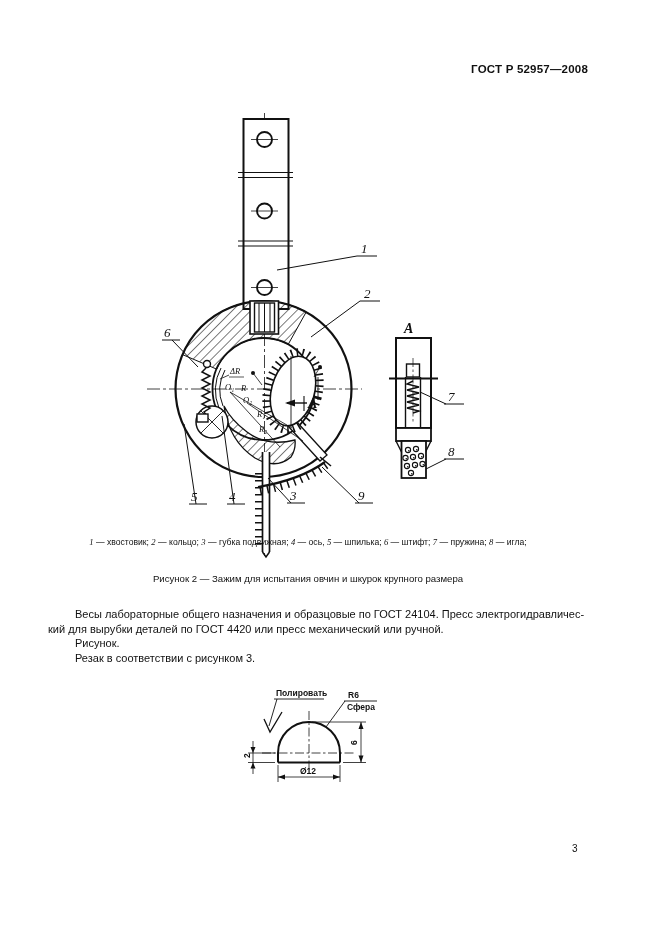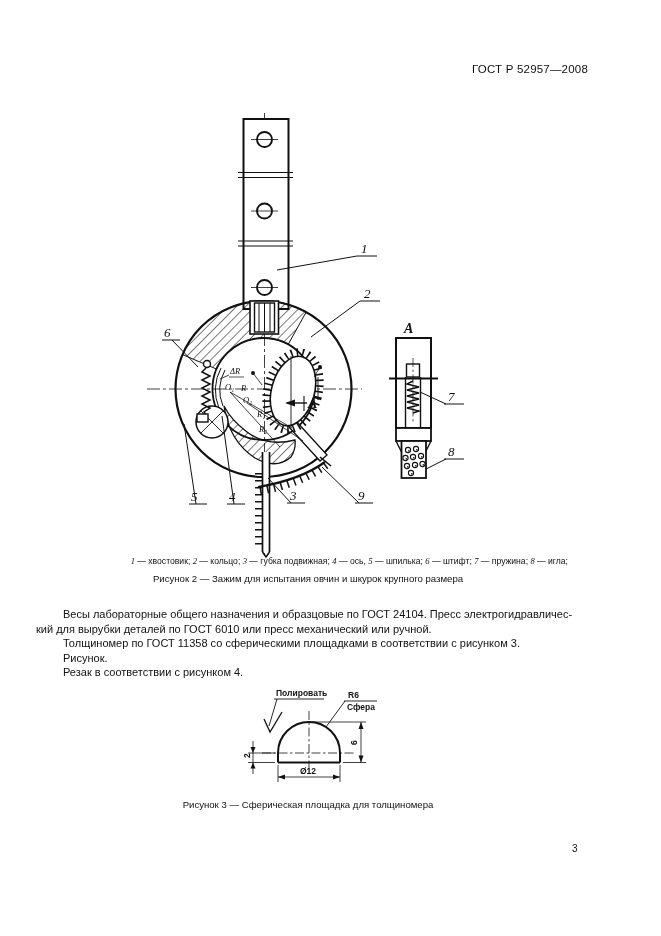--- a/index.html
+++ b/index.html
@@ -1,28 +1,28 @@
 <!DOCTYPE html>
 <html><head>
 <meta charset="utf-8">
 <style>
   html,body{margin:0;padding:0;background:#e8e8e8;}
   .page{position:relative;width:661px;height:936px;background:#ffffff;margin:0 auto;
         font-family:"Liberation Sans",sans-serif;color:#111;overflow:hidden;}
-  .hdr{position:absolute;top:63px;right:73px;font-size:11.5px;font-weight:normal;letter-spacing:.2px;}
+  .hdr{position:absolute;top:63px;right:73px;font-size:11.5px;font-weight:bold;letter-spacing:.2px;}
   svg{position:absolute;}
   .fig2{left:130px;top:105px;}
   .fig3{left:240px;top:678px;}
-  .legend{position:absolute;left:48px;top:536px;width:520px;text-align:right;
-          font-size:8.6px;line-height:13px;margin-top:19px;}
+  .legend{position:absolute;left:48px;top:536px;width:520px;text-align:center;
+          font-size:8.6px;line-height:13px;}
   .legend i{font-family:"Liberation Serif",serif;font-style:italic;}
   .cap{position:absolute;left:48px;width:520px;text-align:center;font-size:9.6px;}
   .cap2{top:573px;}
   .cap3{top:799px;}
-  .bodytext{position:absolute;left:36px;top:607px;width:575px;font-size:11px;line-height:14.6px;}
+  .bodytext{position:absolute;left:48px;top:607px;width:575px;font-size:11px;line-height:14.6px;}
   .bodytext .ind{text-indent:27px;}
   .pagenum{position:absolute;left:572px;top:843px;font-size:10px;}
   
   text{fill:#111;}
   .cl{font:italic 13px "Liberation Serif",serif;}
   .vw{font:italic bold 14px "Liberation Serif",serif;}
   .mk{font:italic 8.5px "Liberation Serif",serif;}
   .dm{font:bold 8.5px "Liberation Sans",sans-serif;}
   .ln{stroke:#111;fill:none;}
 </style>
@@ -223,24 +223,23 @@
   </svg>
 
   <div class="legend">
     <div><i>1</i> — хвостовик; <i>2</i> — кольцо; <i>3</i> — губка подвижная; <i>4</i> — ось, <i>5</i> — шпилька; <i>6</i> — штифт; <i>7</i> — пружина; <i>8</i> — игла;</div>
   </div>
 
   <div class="cap cap2">Рисунок 2 — Зажим для испытания овчин и шкурок крупного размера</div>
 
   <div class="bodytext">
     <div class="ind">Весы лабораторные общего назначения и образцовые по ГОСТ 24104. Пресс электрогидравличес-</div>
-    <div>кий для вырубки деталей по ГОСТ 6010 или пресс механический или ручной.</div>
-    <div class="ind">Толщиномер по ГОСТ 11358 со сферическими площадками в соответствии с рисунком 3.</div>
+    <div>кий для вырубки деталей по ГОСТ 4420 или пресс механический или ручной.</div>
     <div class="ind">Рисунок.</div>
-    <div class="ind">Резак в соответствии с рисунком 4.</div>
+    <div class="ind">Резак в соответствии с рисунком 3.</div>
   </div>
 
   <svg class="fig3" width="140" height="112" viewBox="240 678 140 112">
 
     <line class="ln" x1="262" y1="753" x2="356" y2="753" stroke-width=".8" stroke-dasharray="9 2.5 2.5 2.5"></line>
     <line class="ln" x1="309" y1="711" x2="309" y2="770" stroke-width=".8" stroke-dasharray="9 2.5 2.5 2.5"></line>
 
     <g>
       <path class="ln" d="M 278,753 A 31 31 0 0 1 340,753" stroke-width="2"></path>
       <line class="ln" x1="278" y1="753" x2="278" y2="762.5" stroke-width="2"></line>
@@ -283,17 +282,16 @@
     <g>
       <line class="ln" x1="278" y1="765" x2="278" y2="782" stroke-width=".8"></line>
       <line class="ln" x1="340" y1="765" x2="340" y2="782" stroke-width=".8"></line>
       <line class="ln" x1="278" y1="777" x2="340" y2="777" stroke-width=".8"></line>
       <polygon points="278,777 285,774.5 285,779.5" fill="#111"></polygon>
       <polygon points="340,777 333,774.5 333,779.5" fill="#111"></polygon>
       <text class="dm" x="300" y="774">Ø12</text>
     </g>
   </svg>
 
-  <div class="cap cap3">Рисунок 3 — Сферическая площадка для толщиномера</div>
 
   <div class="pagenum">3</div>
 
 </div>
 
 </body></html>

